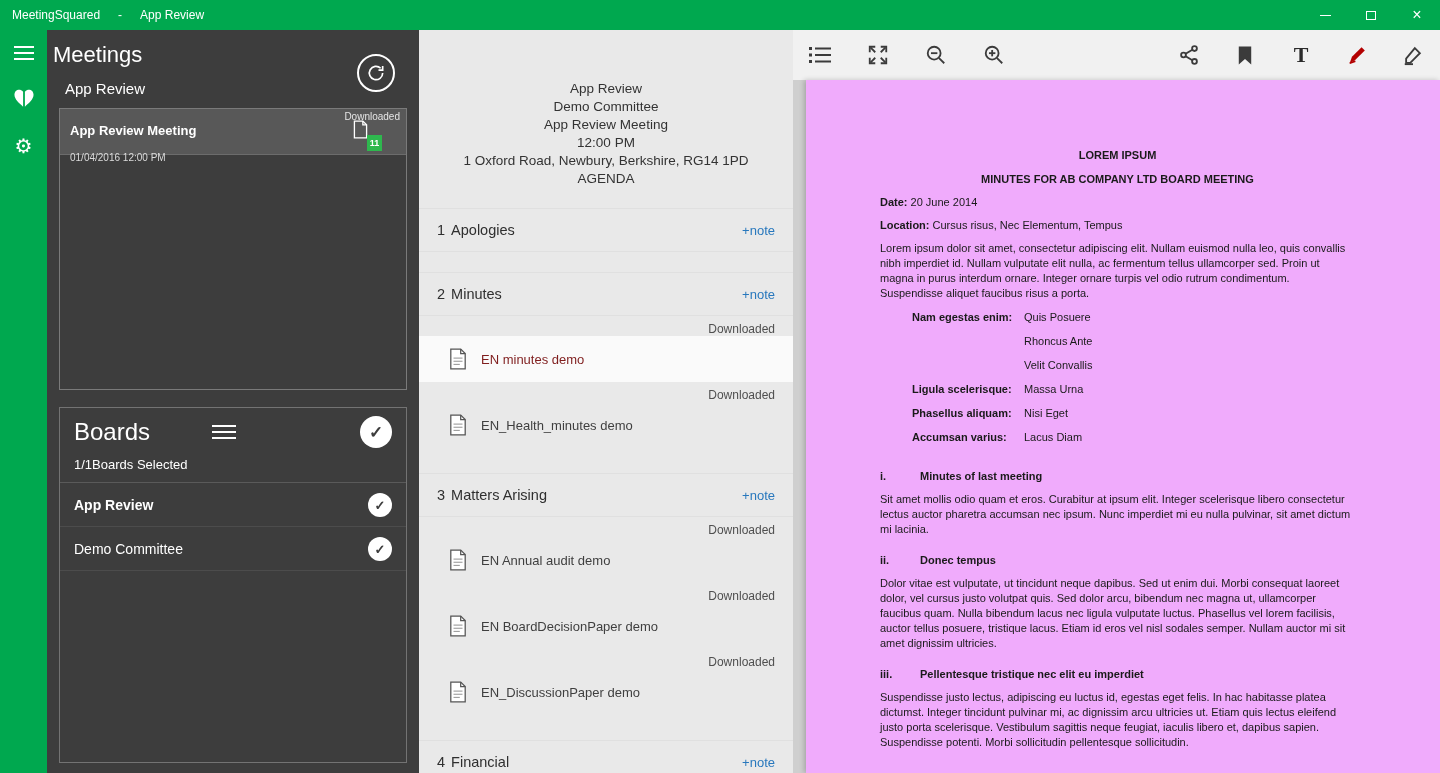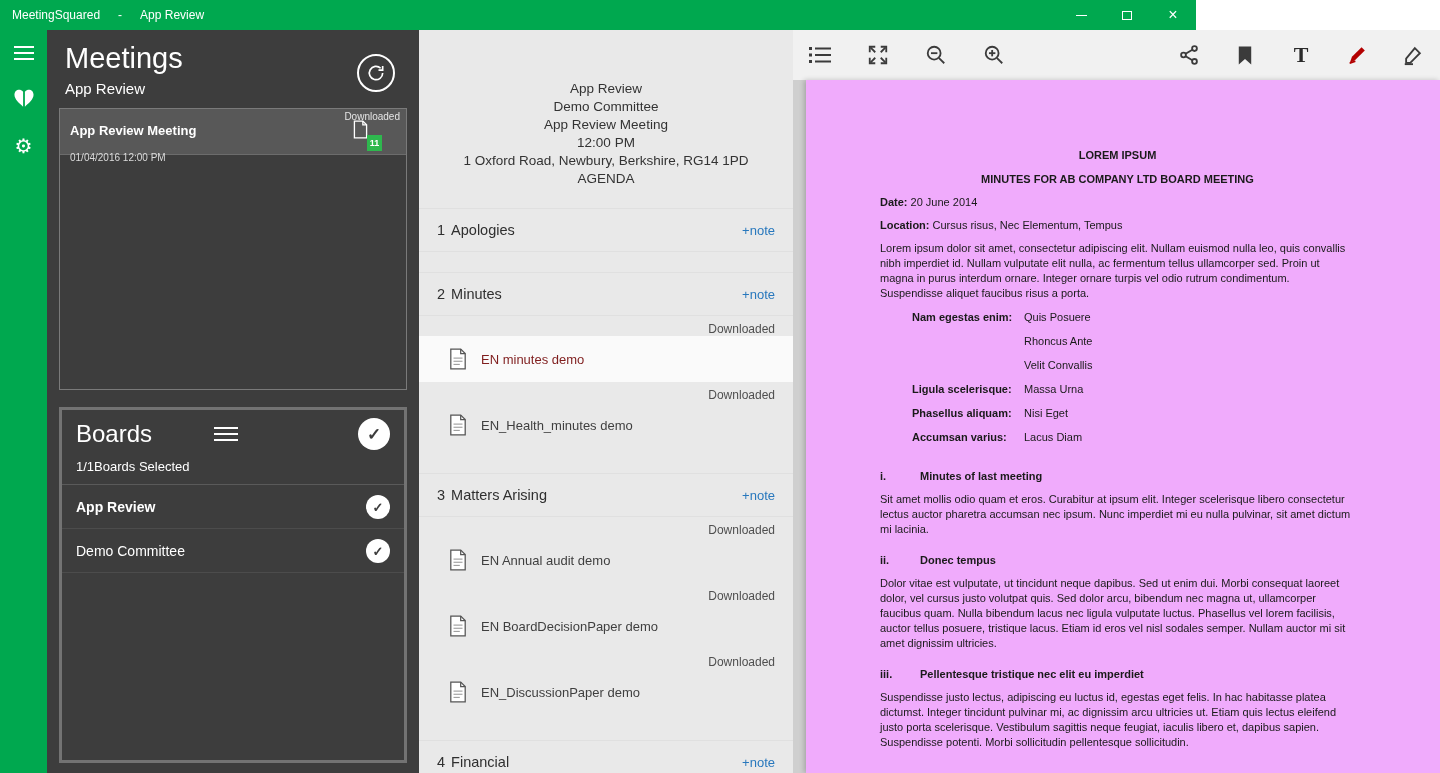--- a/index.html
+++ b/index.html
@@ -6,21 +6,21 @@
   html,body { width:1440px; height:773px; overflow:hidden; }
   body {
     position:relative;
     font-family:"Liberation Sans", sans-serif;
     background:#ffffff;
     color:#222;
   }
 
   
   .titlebar{
-    position:absolute; left:0; top:0; width:1196px; height:30px;
+    position:absolute; left:0; top:0; width:1440px; height:30px;
     background:#00a84f; color:#fff; display:flex; align-items:center;
     font-size:12px;
   }
   .titlebar-left{ display:flex; align-items:center; gap:18px; padding-left:12px; }
   .win-controls{ margin-left:auto; display:flex; height:100%; }
   .win-btn{ width:46px; height:100%; display:flex; align-items:center; justify-content:center; cursor:default; }
   .min-glyph{ display:block; width:11px; height:1px; background:#fff; }
   .max-glyph{ display:block; width:10px; height:9px; border:1px solid #fff; }
   .close-glyph{ font-size:16px; line-height:1; }
 
@@ -32,21 +32,21 @@
   }
   .rail-burger{ width:20px; display:flex; flex-direction:column; gap:4px; }
   .rail-burger i{ display:block; height:2px; background:#fff; }
   .rail-gear{ color:#fff; font-size:20px; line-height:1; }
 
   
   .left-panel{
     position:absolute; left:47px; top:30px; width:372px; height:743px;
     background:#3d3d3d; color:#fff;
   }
-  .meetings-title{ position:absolute; left:18px; top:12px; font-size:29px; font-weight:300; }
+  .meetings-title{ position:absolute; left:6px; top:12px; font-size:22px; font-weight:300; }
   .meetings-subtitle{ position:absolute; left:18px; top:50px; font-size:15px; }
   .sync-btn{
     position:absolute; right:24px; top:24px; width:38px; height:38px;
     border:2px solid #fff; border-radius:50%;
     display:flex; align-items:center; justify-content:center;
   }
   .meeting-listbox{
     position:absolute; left:12px; top:78px; width:348px; height:282px;
     border:1px solid #7a7a7a; background:#3d3d3d;
   }
@@ -56,21 +56,21 @@
   .meeting-date{ position:absolute; left:10px; top:43px; font-size:10px; color:#dcdcdc; }
   .meeting-docicon{ position:absolute; right:38px; top:11px; }
   .meeting-badge{
     position:absolute; right:24px; top:26px; min-width:15px; height:16px;
     background:#2eb84e; color:#fff; font-size:9px; font-weight:bold;
     display:flex; align-items:center; justify-content:center; padding:0 2px;
   }
 
   .boards-box{
     position:absolute; left:12px; top:377px; width:348px; height:356px;
-    border:3px solid #737373; background:#3d3d3d;
+    border:1px solid #737373; background:#3d3d3d;
   }
   .boards-header{ padding:8px 14px 10px; border-bottom:1px solid #5a5a5a; }
   .boards-title-row{ display:flex; align-items:center; }
   .boards-title{ font-size:24px; font-weight:300; }
   .boards-burger{ width:24px; display:flex; flex-direction:column; gap:4px; margin-left:62px; }
   .boards-burger i{ display:block; height:2px; background:#fff; }
   .boards-check-btn{
     margin-left:auto; width:32px; height:32px; border-radius:50%;
     background:#fff; color:#3d3d3d; display:flex; align-items:center; justify-content:center;
     font-size:17px; font-weight:bold;

